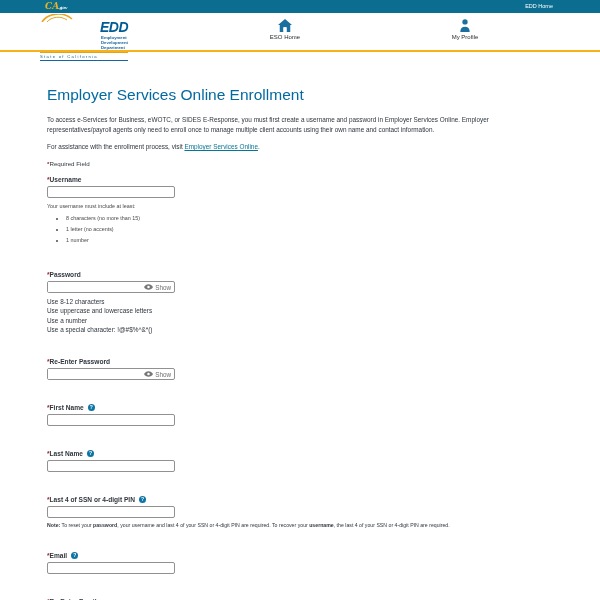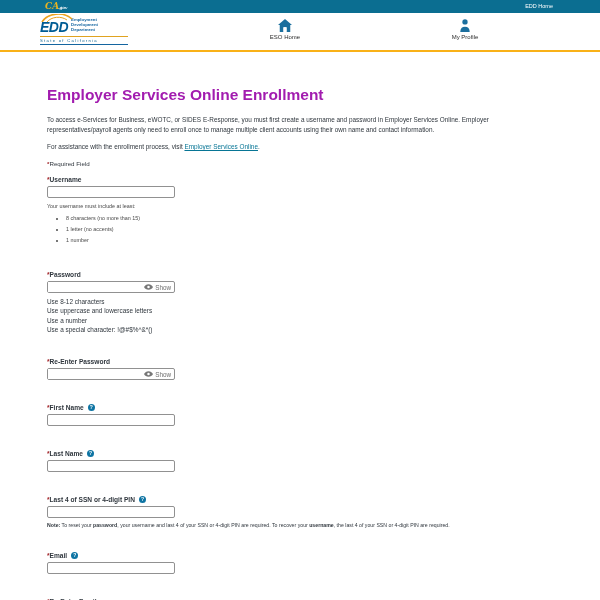--- a/index.html
+++ b/index.html
@@ -12,39 +12,39 @@
   .ca-logo { position:absolute; left:45px; top:1px; font-family:"DejaVu Serif", serif;
     font-style:italic; font-weight:bold; font-size:9px; color:#e8b421; line-height:11px; }
   .ca-logo .gov { font-size:4px; color:#ffffff; font-style:italic; margin-left:-1px; }
   .edd-home-link { position:absolute; right:47px; top:3px; color:#ffffff; font-size:5.5px;
     text-decoration:none; }
 
   
   .site-header { position:relative; height:39px; background:#ffffff;
     border-bottom:2px solid #f9b118; }
   .edd-logo { position:absolute; left:40px; top:2px; width:88px; }
-  .edd-logo-row { display:flex; align-items:center; }
+  .edd-logo-row { display:flex; align-items:flex-end;flex-direction:column; }
   .edd-arcs { position:absolute; left:0; top:-1px; }
   .edd-big { font-size:14px; font-weight:800; font-style:italic; color:#005c94;
     letter-spacing:-0.5px; line-height:15px; padding-top:5px; }
   .edd-dept { margin-left:3px; font-size:4.3px; font-weight:bold; color:#1465a0;
     line-height:5px; padding-bottom:1px; }
   .edd-state { margin-top:1px; font-size:4.2px; color:#0b6291; letter-spacing:1.3px;
     border-top:1px solid #e0a320; border-bottom:1.5px solid #1465a0; padding:1px 0; }
 
   .header-nav-item { position:absolute; top:5px; width:70px; text-align:center;
     cursor:pointer; }
   .nav-eso { left:250px; }
   .nav-profile { left:430px; }
   .nav-icon { display:block; height:14px; }
   .nav-label { font-size:6px; color:#2d2d2d; margin-top:2px; display:block; }
 
   
   .main { padding:34px 47px 0 47px; }
-  h1.page-title { font-size:15.5px; font-weight:bold; color:#a21caf; margin-bottom:11px; }
+  h1.page-title { font-size:15.5px; font-weight:normal; color:#0369a1; margin-bottom:11px; }
   .intro { font-size:6.4px; line-height:10px; margin-bottom:8px; max-width:506px; }
   .assist { font-size:6.4px; margin-bottom:10px; }
   .link { color:#077595; text-decoration:underline; cursor:pointer; }
   .required-note { font-size:6.2px; margin-bottom:9px; }
   .req { color:#a3262a; font-weight:bold; }
 
   .field-label { display:flex; align-items:center; font-size:6.6px; font-weight:bold;
     margin-bottom:3px; }
   .help-icon { display:inline-block; width:7px; height:7px; margin-left:4px;
     background:#0e74a3; color:#fff; border-radius:50%; font-size:5px; font-weight:bold;

